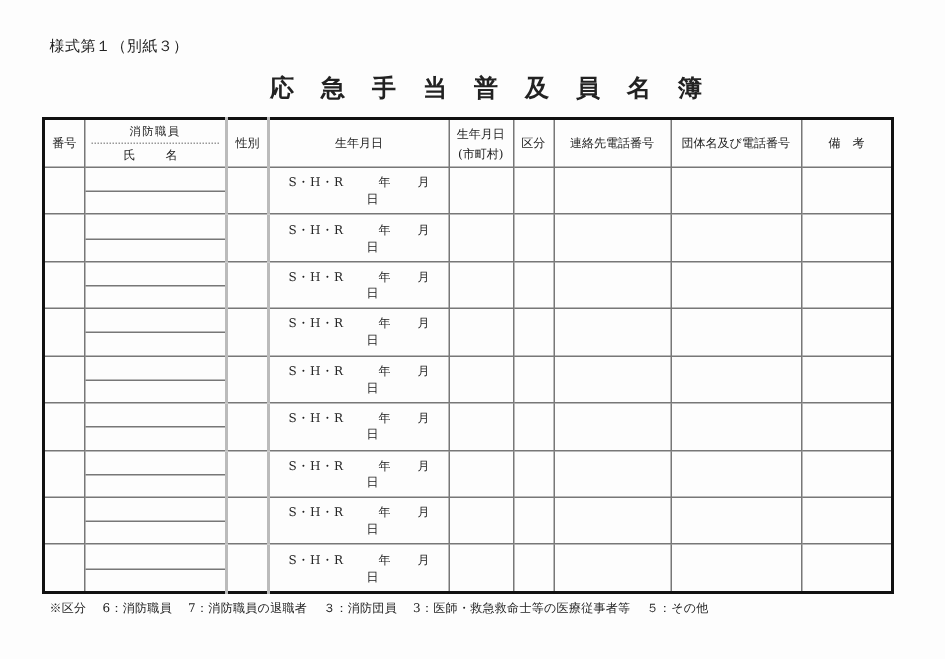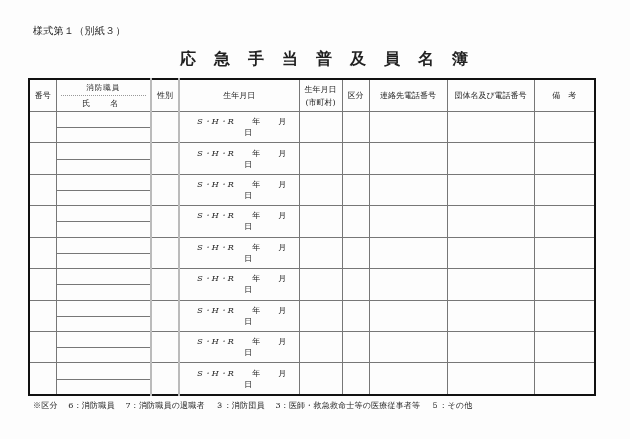--- a/index.html
+++ b/index.html
@@ -14,21 +14,21 @@
                  font-size:8px; text-align:center; vertical-align:middle; }
   table.roster thead th { height:31px; }
   .furigana-cell { position:relative; }
   .furi-top { display:block; height:14px; line-height:14px; font-size:7.5px; border-bottom:1px dotted #999; margin:0 4px; letter-spacing:1px; }
   .furi-bot { display:block; height:14px; line-height:15px; letter-spacing:6px;font-family:Liberation Serif, serif; }
   .two-line { line-height:13px; }
   .name-cell { position:relative; }
   .name-cell .split { position:absolute; left:0; right:0; top:50%; border-top:1px solid #777; }
   td.dob { font-size:7px; }
   .dob span { display:inline-block; }
-  .dob .era { width:42px; text-align:right; letter-spacing:0.5px;font-style:italic; }
+  .dob .era { width:42px; text-align:left; letter-spacing:0.5px; }
   .dob .unit { width:26px; text-align:right; }
   .gray-v { border-left:2px solid #bbb !important; border-right:2px solid #bbb !important; }
   .footnote { position:absolute; left:33px; top:400px; font-size:8px; letter-spacing:0.2px; white-space:nowrap; }
   .footnote span { margin-right:8px; }
 </style>
 </head>
 <body>
 
 <div class="form-no">様式第１（別紙３）</div>
 <div class="title">応急手当普及員名簿</div>

